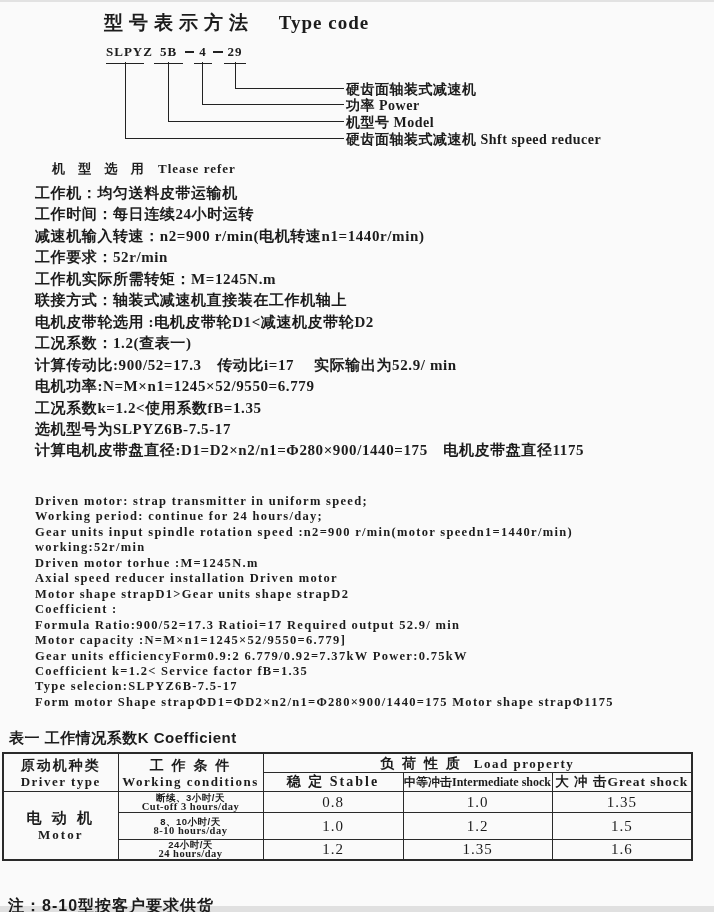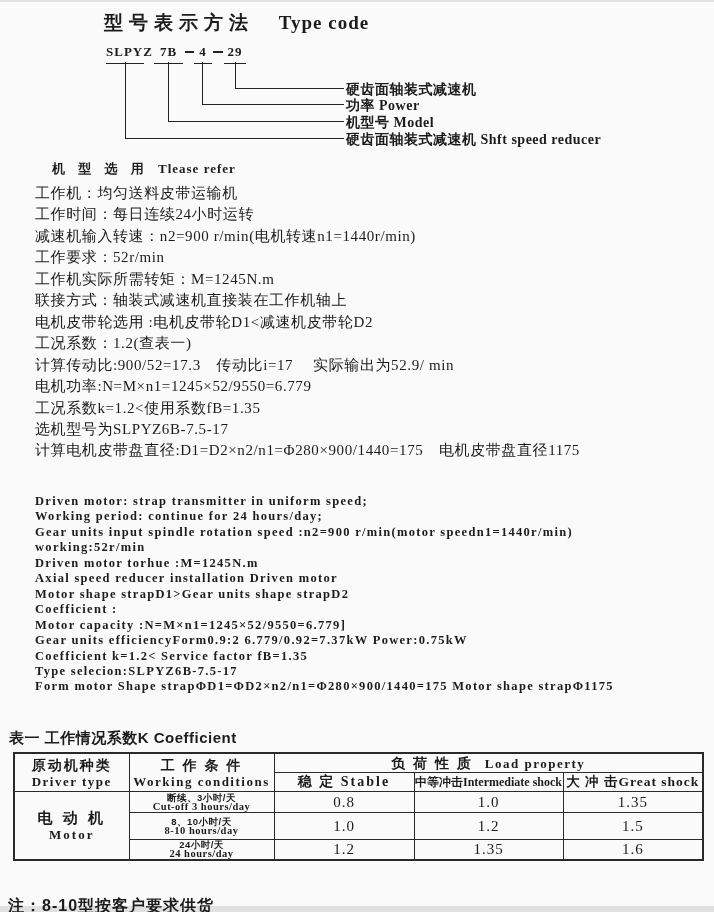--- a/index.html
+++ b/index.html
@@ -19,29 +19,29 @@
     border-bottom:1.5px solid #222;padding-bottom:3px;white-space:nowrap;
   }
   .code-dash{top:51px;height:1.5px;background:#222;}
   .connector{border-left:1.5px solid #222;border-bottom:1.5px solid #222;}
   .code-label{left:346px;font-weight:bold;font-size:14px;white-space:nowrap;letter-spacing:0.5px;}
   
   .section-title{top:160px;left:52px;font-weight:bold;font-size:13px;white-space:nowrap;}
   .section-title .cn{letter-spacing:5px;}
   .section-title .en{letter-spacing:1px;margin-left:6px;}
   
-  .spec-cn{top:183px;left:35px;width:668px;font-weight:normal;font-size:15px;
+  .spec-cn{top:183px;left:35px;width:668px;font-weight:bold;font-size:15px;
            line-height:21.45px;letter-spacing:0.6px;white-space:nowrap;}
   .spec-en{top:494px;left:35px;width:668px;font-weight:bold;font-size:12.5px;
            line-height:15.45px;letter-spacing:1.3px;white-space:nowrap;}
   
   .tbl-caption{top:729px;left:9px;font-family:"Liberation Sans","DejaVu Sans",sans-serif;
                font-weight:bold;font-size:15px;letter-spacing:0.5px;white-space:nowrap;}
   table.ktable{
-    position:absolute;top:752px;left:13px;width:689px;
+    position:absolute;top:752px;left:2px;width:689px;
     border-collapse:collapse;table-layout:fixed;
   }
   .ktable td,.ktable th{
     border:1px solid #2a2a2a;padding:0;text-align:center;vertical-align:middle;
     overflow:hidden;
   }
   .ktable{border:2px solid #2a2a2a;}
   .th-cn{font-family:"Liberation Sans","DejaVu Sans",sans-serif;font-weight:bold;
          font-size:14px;letter-spacing:2px;line-height:17px;}
   .th-en{font-weight:bold;font-size:13px;letter-spacing:1.5px;line-height:15px;}
@@ -67,21 +67,21 @@
 
 <div class="abs edge-top"></div>
 <div class="abs edge-bottom"></div>
 
 <div class="abs doc-title">
   <span class="cn">型号表示方法</span>
   <span class="en">Type code</span>
 </div>
 
 <div class="abs code-token" style="left:106px;width:38px;">SLPYZ</div>
-<div class="abs code-token" style="left:154px;width:29px;">7B</div>
+<div class="abs code-token" style="left:154px;width:29px;">5B</div>
 <div class="abs code-dash" style="left:185px;width:9px;"></div>
 <div class="abs code-token" style="left:194px;width:18px;">4</div>
 <div class="abs code-dash" style="left:213px;width:10px;"></div>
 <div class="abs code-token" style="left:224px;width:22px;">29</div>
 
 <div class="abs connector" style="left:235px;top:62px;width:108px;height:26px;"></div>
 <div class="abs connector" style="left:202px;top:62px;width:141px;height:42px;"></div>
 <div class="abs connector" style="left:168px;top:62px;width:175px;height:59px;"></div>
 <div class="abs connector" style="left:125px;top:62px;width:218px;height:76px;"></div>
 
@@ -113,20 +113,21 @@
 
 <div class="abs spec-en">
   <div>Driven motor: strap transmitter in uniform speed;</div>
   <div>Working period: continue for 24 hours/day;</div>
   <div>Gear units input spindle rotation speed :n2=900 r/min(motor speedn1=1440r/min)</div>
   <div>working:52r/min</div>
   <div>Driven motor torhue :M=1245N.m</div>
   <div>Axial speed reducer installation Driven motor</div>
   <div>Motor shape strapD1&gt;Gear units shape strapD2</div>
   <div>Coefficient :</div>
+  <div>Formula Ratio:900/52=17.3 Ratioi=17  Required output 52.9/ min</div>
   <div>Motor capacity :N=M×n1=1245×52/9550=6.779]</div>
   <div>Gear units efficiencyForm0.9:2 6.779/0.92=7.37kW Power:0.75kW</div>
   <div>Coefficient k=1.2&lt; Service factor fB=1.35</div>
   <div>Type selecion:SLPYZ6B-7.5-17</div>
   <div>Form motor Shape strapΦD1=ΦD2×n2/n1=Φ280×900/1440=175 Motor shape strapΦ1175</div>
 </div>
 
 <div class="abs tbl-caption">表一 工作情况系数K Coefficient</div>
 
 <table class="ktable">

